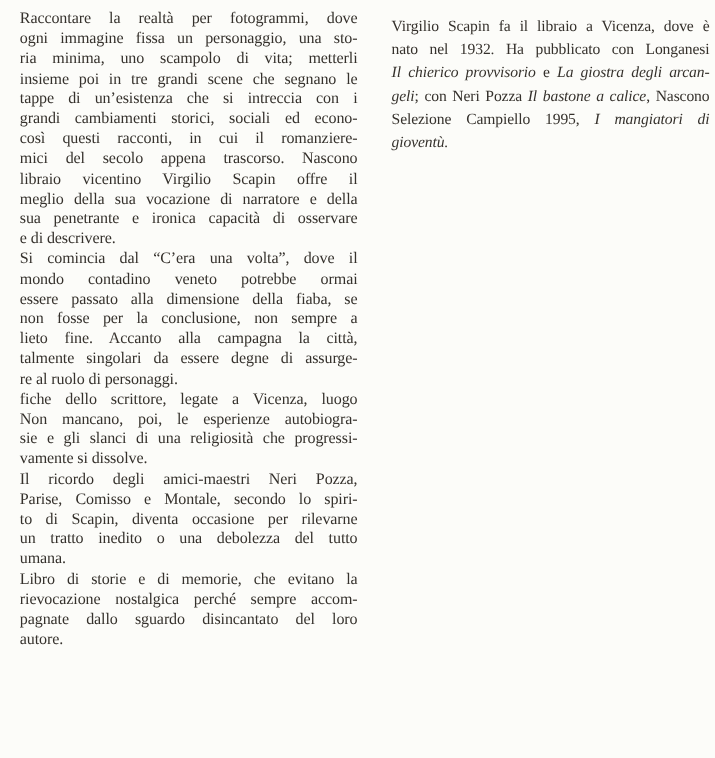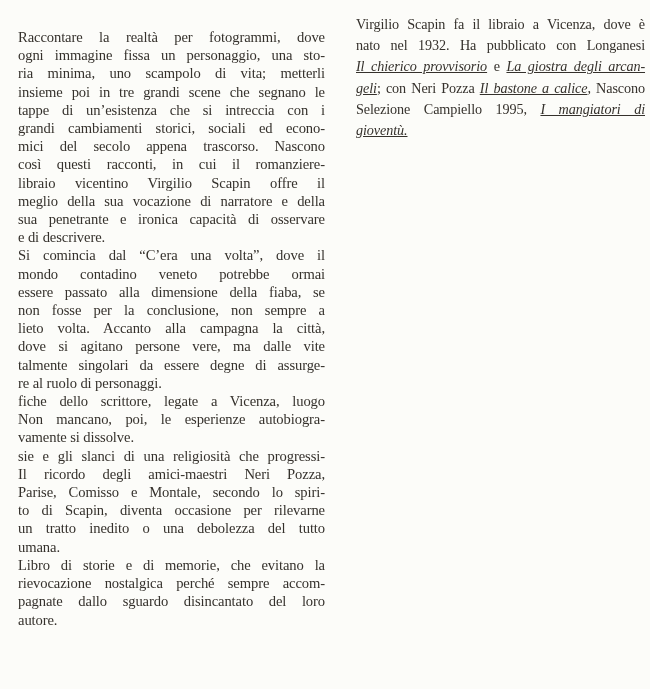--- a/index.html
+++ b/index.html
@@ -21,21 +21,21 @@
   }
   #page {
     position: absolute;
     inset: 0;
   }
   .col {
     position: absolute;
   }
   #col-left {
     left: 18px;
-    top: 28px;
+    top: 8px;
     width: 307px;
     font-size: 14.6px;
     line-height: 18.2px;
     letter-spacing: -0.1px;
   }
   #col-right {
     left: 356px;
     top: 14px;
     width: 289px;
     font-size: 14.2px;
@@ -44,52 +44,50 @@
   }
   .line {
     text-align: justify;
     text-align-last: justify;
   }
   .line.para-end {
     text-align-last: left;
   }
   .line i {
     font-style: italic;
-    text-decoration: underline;
   }
 </style>
 </head>
 <body>
 
 <div id="page">
   <div class="col" id="col-left">
       <div class="line"><span>Raccontare la realtà per fotogrammi, dove</span></div>
       <div class="line"><span>ogni immagine fissa un personaggio, una sto-</span></div>
       <div class="line"><span>ria minima, uno scampolo di vita; metterli</span></div>
       <div class="line"><span>insieme poi in tre grandi scene che segnano le</span></div>
       <div class="line"><span>tappe di un’esistenza che si intreccia con i</span></div>
       <div class="line"><span>grandi cambiamenti storici, sociali ed econo-</span></div>
+      <div class="line"><span>così questi racconti, in cui il romanziere-</span></div>
       <div class="line"><span>mici del secolo appena trascorso. Nascono</span></div>
-      <div class="line"><span>così questi racconti, in cui il romanziere-</span></div>
       <div class="line"><span>libraio vicentino Virgilio Scapin offre il</span></div>
       <div class="line"><span>meglio della sua vocazione di narratore e della</span></div>
       <div class="line"><span>sua penetrante e ironica capacità di osservare</span></div>
       <div class="line para-end"><span>e di descrivere.</span></div>
       <div class="line"><span>Si comincia dal “C’era una volta”, dove il</span></div>
       <div class="line"><span>mondo contadino veneto potrebbe ormai</span></div>
       <div class="line"><span>essere passato alla dimensione della fiaba, se</span></div>
       <div class="line"><span>non fosse per la conclusione, non sempre a</span></div>
-      <div class="line"><span>lieto volta. Accanto alla campagna la città,</span></div>
-      <div class="line"><span>dove si agitano persone vere, ma dalle vite</span></div>
+      <div class="line"><span>lieto fine. Accanto alla campagna la città,</span></div>
       <div class="line"><span>talmente singolari da essere degne di assurge-</span></div>
       <div class="line para-end"><span>re al ruolo di personaggi.</span></div>
       <div class="line"><span>fiche dello scrittore, legate a Vicenza, luogo</span></div>
       <div class="line"><span>Non mancano, poi, le esperienze autobiogra-</span></div>
+      <div class="line"><span>sie e gli slanci di una religiosità che progressi-</span></div>
       <div class="line para-end"><span>vamente si dissolve.</span></div>
-      <div class="line"><span>sie e gli slanci di una religiosità che progressi-</span></div>
       <div class="line"><span>Il ricordo degli amici-maestri Neri Pozza,</span></div>
       <div class="line"><span>Parise, Comisso e Montale, secondo lo spiri-</span></div>
       <div class="line"><span>to di Scapin, diventa occasione per rilevarne</span></div>
       <div class="line"><span>un tratto inedito o una debolezza del tutto</span></div>
       <div class="line para-end"><span>umana.</span></div>
       <div class="line"><span>Libro di storie e di memorie, che evitano la</span></div>
       <div class="line"><span>rievocazione nostalgica perché sempre accom-</span></div>
       <div class="line"><span>pagnate dallo sguardo disincantato del loro</span></div>
       <div class="line para-end"><span>autore.</span></div>
     </div>

